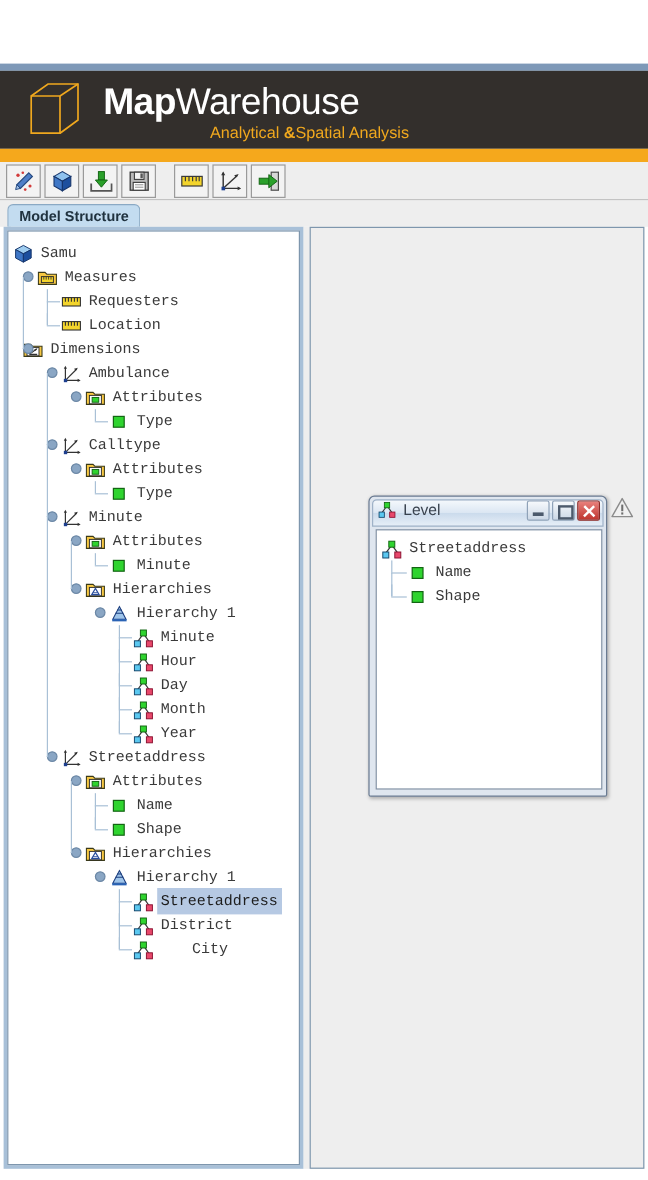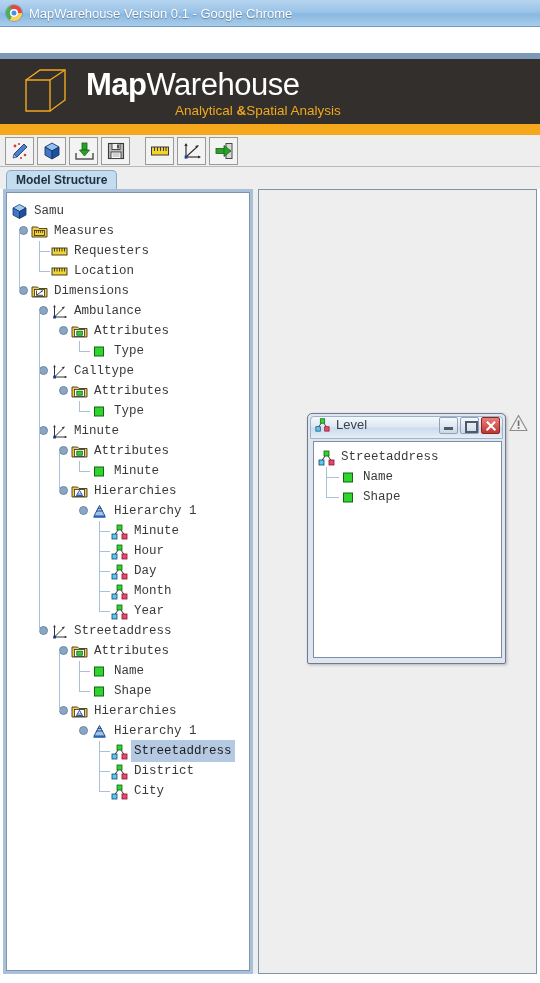--- a/index.html
+++ b/index.html
@@ -200,24 +200,20 @@
 
   .warn-icon {
     position: absolute; left: 509px; top: 414px; width: 19px; height: 18px;
   }
 </style>
 </head>
 <body>
 
 <div id="app">
 
-  <div class="titlebar">
-    <div class="chrome-logo"></div>
-    <div class="ttl">MapWarehouse Version 0.1 - Google Chrome</div>
-  </div>
 
 
   <div class="pagetop"></div>
 
   <div class="brand">
     <svg class="cube" viewBox="0 0 44 46">
       <polygon points="2,12 26,12 26,43 2,43" fill="none" stroke="#f0a81e" stroke-width="1.4"></polygon>
       <polyline points="2,12 16,2 41,2 41,32 26,43" fill="none" stroke="#f0a81e" stroke-width="1.4"></polyline>
       <line x1="26" y1="12" x2="41" y2="2" stroke="#f0a81e" stroke-width="1.4"></line>
     </svg>
@@ -346,21 +342,21 @@
             <svg viewBox="0 0 17 17" class="ticon">
               <rect x="1" y="5" width="15" height="7" fill="#f3d42c" stroke="#2f2f2f" stroke-width=".9"></rect>
               <line x1="3.5" y1="5" x2="3.5" y2="8.5" stroke="#2f2f2f" stroke-width=".9"></line>
               <line x1="6" y1="5" x2="6" y2="8.5" stroke="#2f2f2f" stroke-width=".9"></line>
               <line x1="8.5" y1="5" x2="8.5" y2="8.5" stroke="#2f2f2f" stroke-width=".9"></line>
               <line x1="11" y1="5" x2="11" y2="8.5" stroke="#2f2f2f" stroke-width=".9"></line>
               <line x1="13.5" y1="5" x2="13.5" y2="8.5" stroke="#2f2f2f" stroke-width=".9"></line>
             </svg>
             <span class="tlabel">Location</span>
           </div>
-          <div class="trow" style="left: 24px; top: 88px;">
+          <div class="trow" style="left: 12px; top: 88px;">
             <svg viewBox="0 0 17 17" class="ticon">
               <path d="M1,4 L6.5,4 L8,5.5 L16,5.5 L16,14 L1,14 Z" fill="#f7c843" stroke="#3a3a1a" stroke-width=".9"></path>
               <rect x="3.5" y="6.5" width="10" height="7" fill="#ffffff" stroke="#2f2f2f" stroke-width=".8"></rect>
               <line x1="5.5" y1="12.3" x2="5.5" y2="7.5" stroke="#333" stroke-width=".9"></line>
               <line x1="5.5" y1="12.3" x2="12" y2="12.3" stroke="#333" stroke-width=".9"></line>
               <line x1="6" y1="11.8" x2="11.5" y2="7.8" stroke="#333" stroke-width=".9"></line>
               <polygon points="12.3,7.2 9.6,8 10.7,9.5" fill="#333"></polygon>
             </svg>
             <span class="tlabel">Dimensions</span>
           </div>
@@ -612,21 +608,21 @@
               <line x1="8.5" y1="5" x2="3.5" y2="12" stroke="#333" stroke-width="1"></line>
               <line x1="8.5" y1="5" x2="13.5" y2="12" stroke="#333" stroke-width="1"></line>
               <rect x="6" y="2" width="5" height="5" fill="#2fd42f" stroke="#136513" stroke-width=".8"></rect>
               <rect x="1" y="11" width="5" height="5" fill="#5bc8f0" stroke="#13466b" stroke-width=".8"></rect>
               <rect x="11" y="11" width="5" height="5" fill="#e8486b" stroke="#8a1030" stroke-width=".8"></rect>
             </svg>
             <span class="tlabel">District</span>
           </div>
           <div class="hline" style="left: 92px; top: 598px; width: 11px;"></div>
           <div class="vline" style="left: 92px; top: 588px; height: 10px;"></div>
-          <div class="trow" style="left: 104px; top: 588px;">
+          <div class="trow" style="left: 104px; top: 588px; gap: 26px;">
             <svg viewBox="0 0 17 17" class="ticon">
               <line x1="8.5" y1="5" x2="3.5" y2="12" stroke="#333" stroke-width="1"></line>
               <line x1="8.5" y1="5" x2="13.5" y2="12" stroke="#333" stroke-width="1"></line>
               <rect x="6" y="2" width="5" height="5" fill="#2fd42f" stroke="#136513" stroke-width=".8"></rect>
               <rect x="1" y="11" width="5" height="5" fill="#5bc8f0" stroke="#13466b" stroke-width=".8"></rect>
               <rect x="11" y="11" width="5" height="5" fill="#e8486b" stroke="#8a1030" stroke-width=".8"></rect>
             </svg>
             <span class="tlabel">City</span>
           </div>
           <div class="vline" style="left: 12px; top: 38px; height: 60px;"></div>

